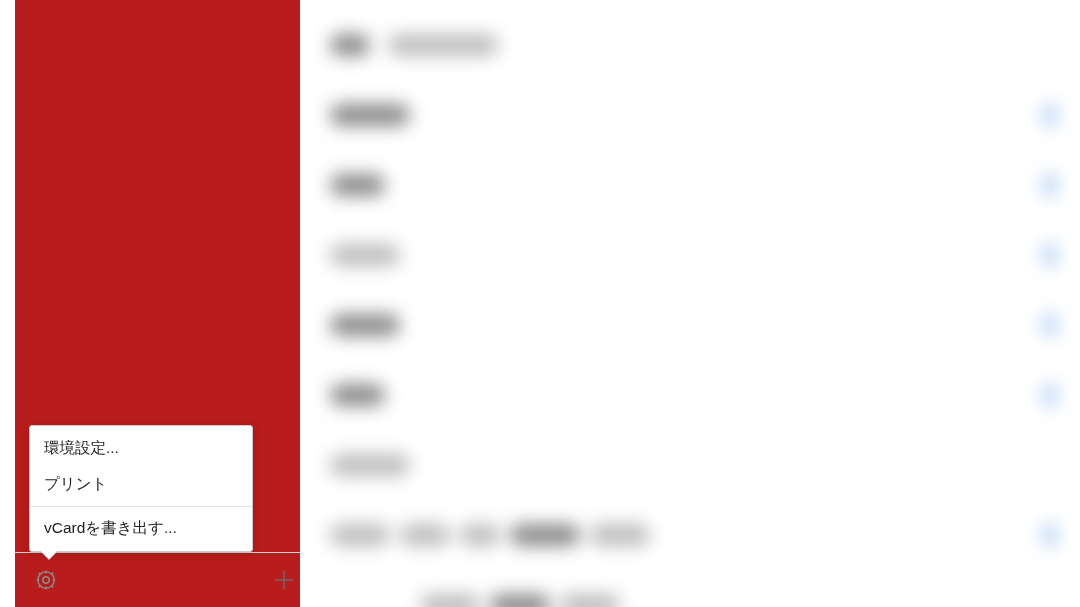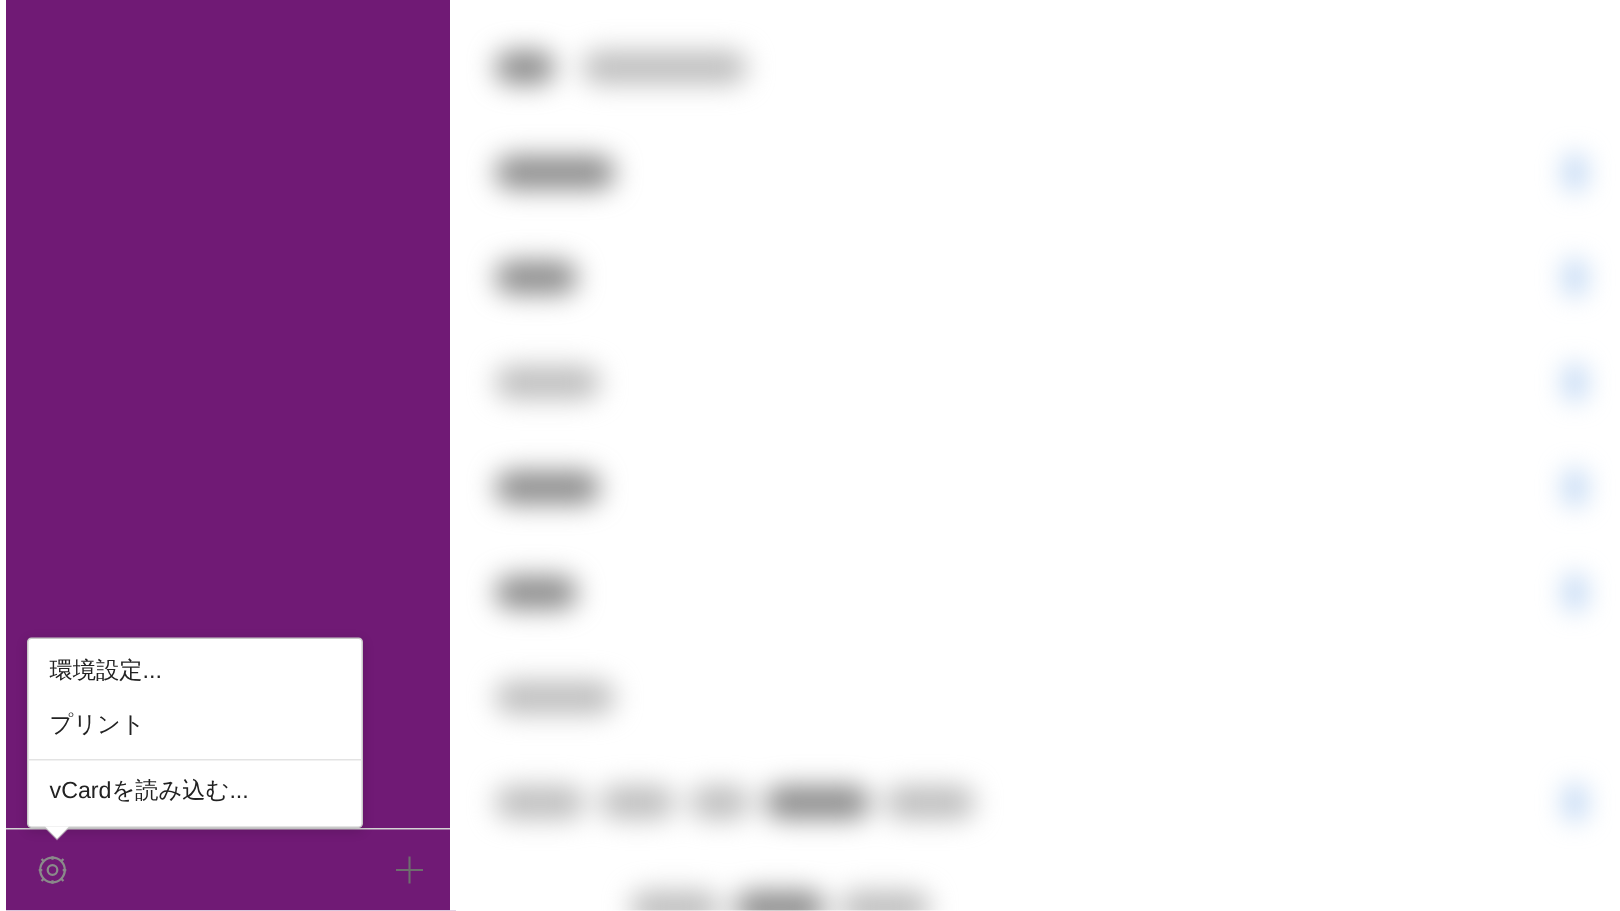--- a/index.html
+++ b/index.html
@@ -10,25 +10,25 @@
     body {
       font-family: -apple-system, BlinkMacSystemFont, "Hiragino Kaku Gothic ProN", "Hiragino Sans", sans-serif;
       width: 1080px;
       height: 607px;
       overflow: hidden;
       position: relative;
       background: #fff;
     }
     .sidebar {
       position: absolute;
-      left: 4px;
+      left: 15px;
       top: 0;
       width: 300px;
       height: 100%;
-      background: #701a75;
+      background: #b91c1c;
       border-right: 1px solid #d0d0d0;
     }
     .sidebar-bottom {
       position: absolute;
       bottom: 0;
       left: 0;
       width: 300px;
       height: 55px;
       display: flex;
       align-items: center;
@@ -173,21 +173,21 @@
 
   <div class="context-menu">
     <div class="menu-item">
       <span>環境設定...</span>
     </div>
     <div class="menu-item">
       <span>プリント</span>
     </div>
     <div class="menu-separator"></div>
     <div class="menu-item">
-      <span>vCardを読み込む...</span>
+      <span>vCardを書き出す...</span>
     </div>
   </div>
 </div>
 
 <div class="main">
   <div class="list">
     <div class="row">
       <span class="row-blob" style="width:40px;margin-right:18px"></span>
       <span class="row-blob light" style="width:110px"></span>
     </div>

